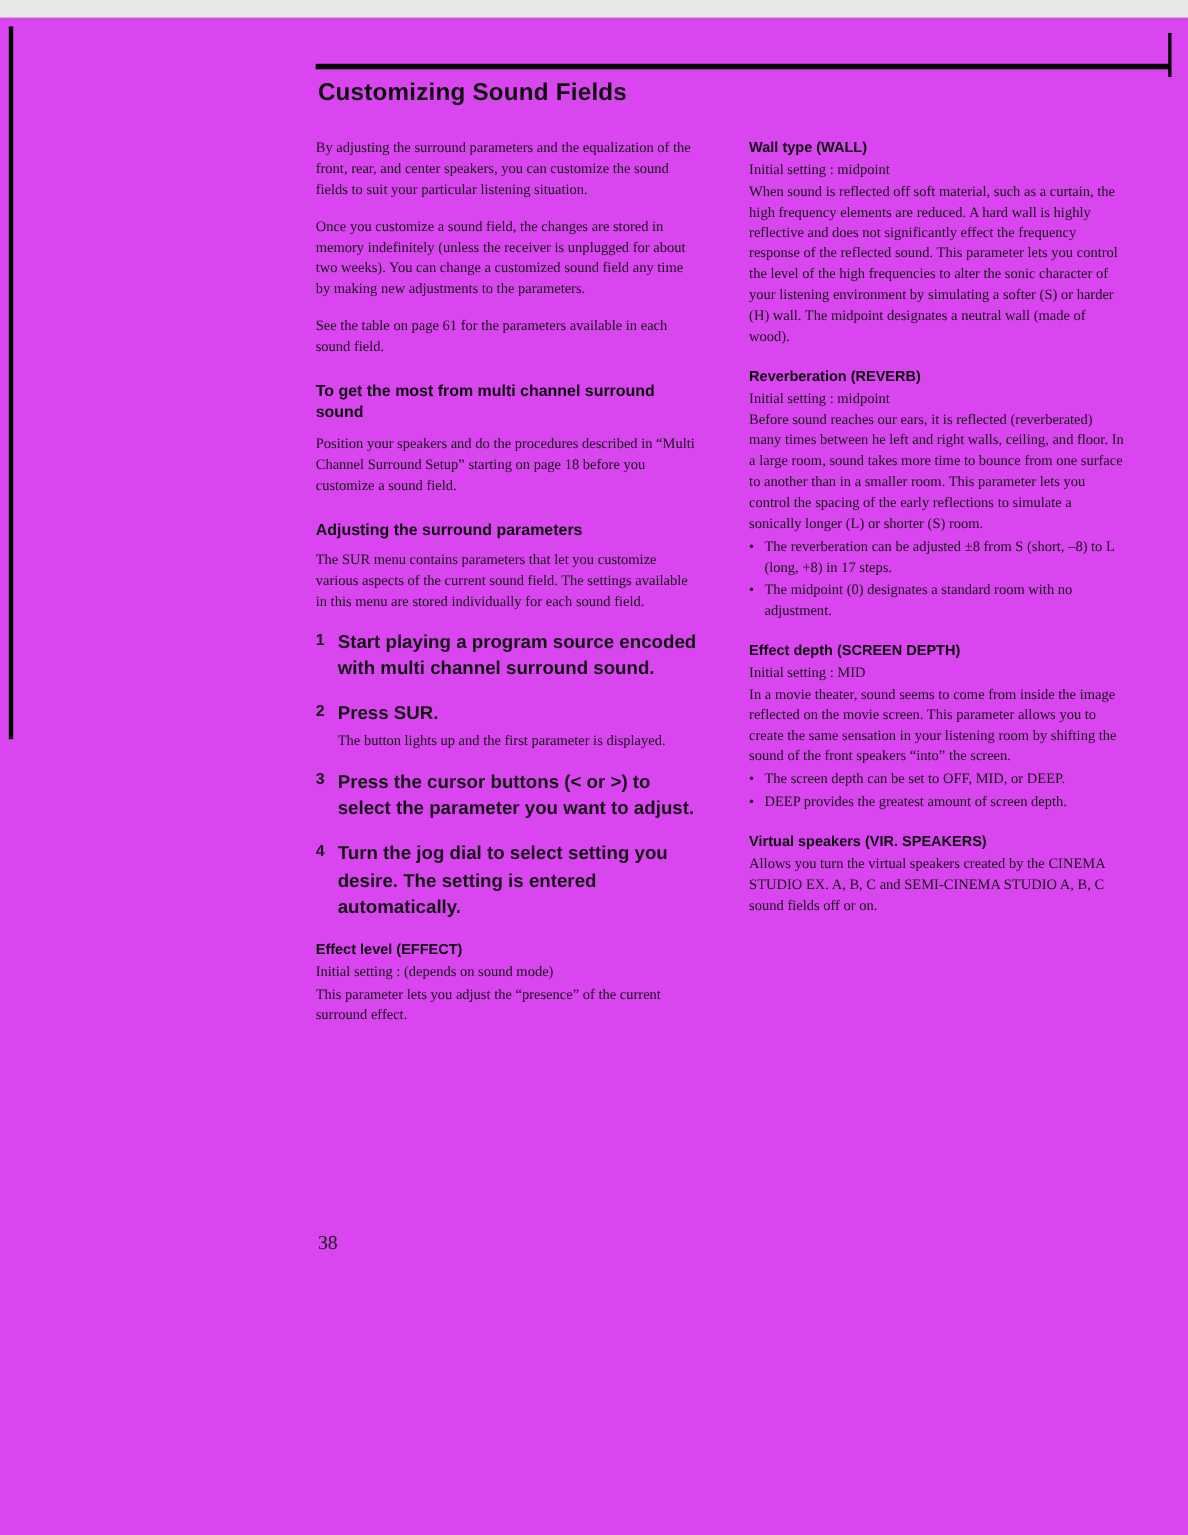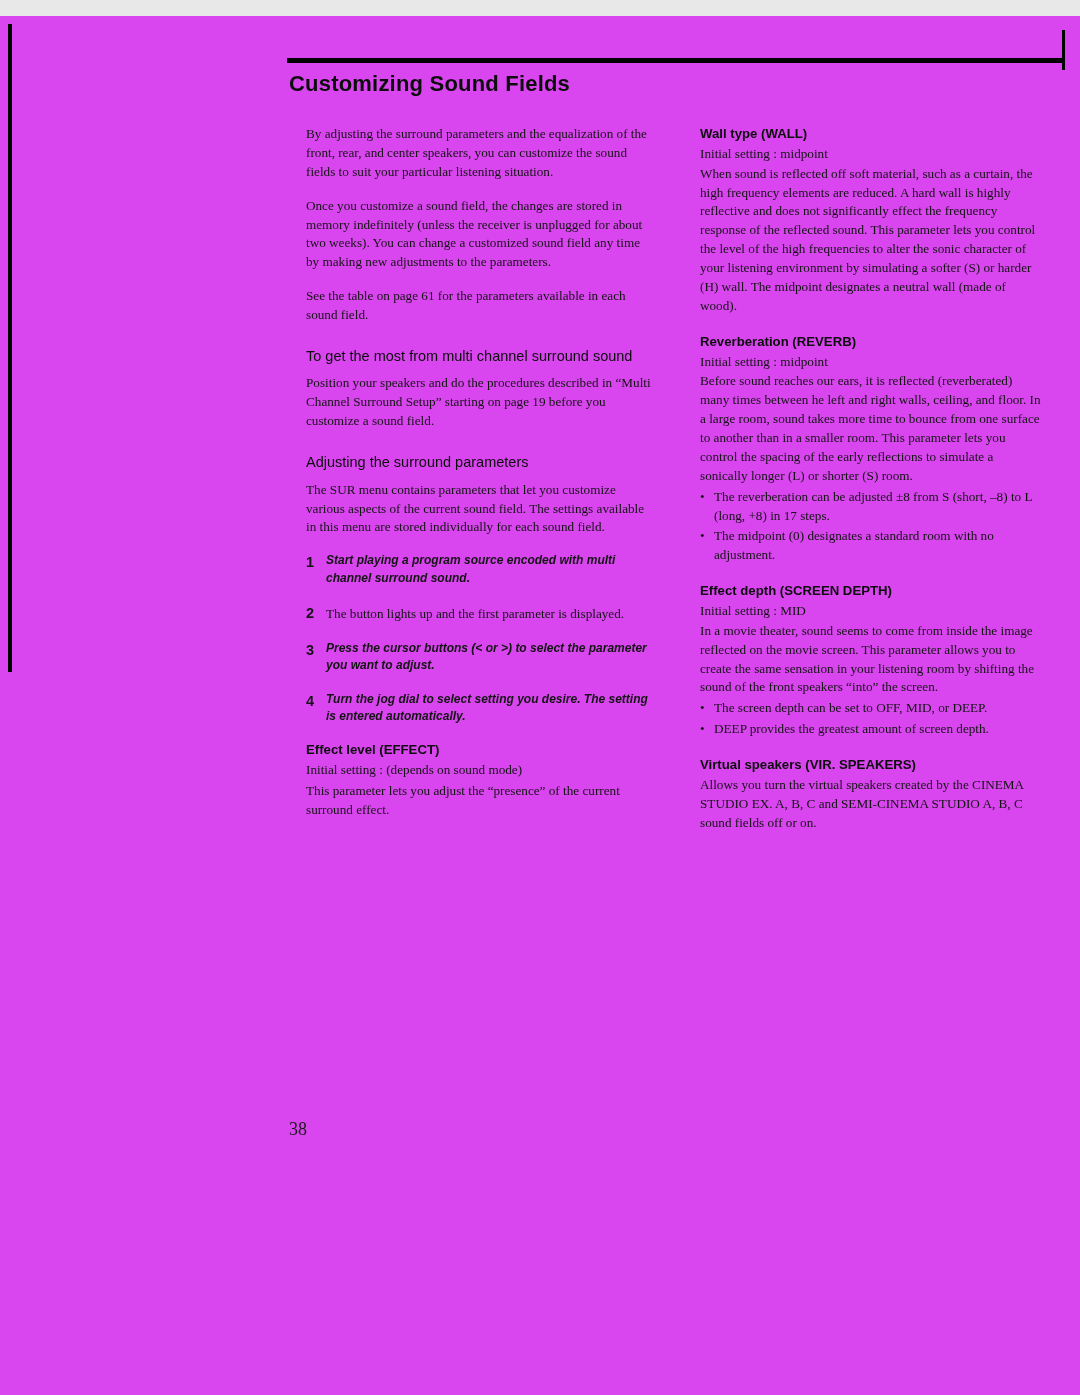--- a/index.html
+++ b/index.html
@@ -50,35 +50,34 @@
     margin: 8px 0 0 2px;
     font-family: "Liberation Sans", "DejaVu Sans", sans-serif;
     font-weight: bold;
     font-size: 22px;
     letter-spacing: 0.2px;
     color: #0d0d0d;
   }
   .columns {
     display: flex;
     margin-top: 28px;
-    justify-content: center;
   }
   .col {
     font-size: 13.2px;
     line-height: 1.43;
   }
   .col.left  { width: 348px; margin-right: 46px; }
   .col.right { width: 344px; }
 
   .col p { margin: 0 0 15px 0; }
   .col p.tight { margin-bottom: 2px; }
 
   h2.subhead {
     font-family: "Liberation Sans", "DejaVu Sans", sans-serif;
-    font-weight: normal;
+    font-weight: bold;
     font-size: 14.5px;
     line-height: 1.35;
     margin: 22px 0 8px 0;
     color: #0d0d0d;
   }
   h3.parahead {
     font-family: "Liberation Sans", "DejaVu Sans", sans-serif;
     font-weight: bold;
     font-size: 13.2px;
     line-height: 1.35;
@@ -97,23 +96,22 @@
     font-family: "Liberation Sans", "DejaVu Sans", sans-serif;
     font-weight: bold;
     font-size: 14.5px;
     width: 20px;
     flex: 0 0 20px;
   }
   .step-content { flex: 1; }
   .step-bold {
     font-family: "Liberation Sans", "DejaVu Sans", sans-serif;
     font-weight: bold;
-    font-size: 12px;
+    font-size: 17px;
     line-height: 1.45;
-    font-style: italic;
   }
   .step-body {
     margin-top: 2px;
   }
   .bullet {
     display: flex;
     margin: 2px 0 2px 0;
   }
   .bullet .dot {
     flex: 0 0 14px;
@@ -143,35 +141,36 @@
     <h1 class="title">Customizing Sound Fields</h1>
 
     <div class="columns">
 
       <div class="col left">
         <p>By adjusting the surround parameters and the equalization of the front, rear, and center speakers, you can customize the sound fields to suit your particular listening situation.</p>
         <p>Once you customize a sound field, the changes are stored in memory indefinitely (unless the receiver is unplugged for about two weeks). You can change a customized sound field any time by making new adjustments to the parameters.</p>
         <p>See the table on page 61 for the parameters available in each sound field.</p>
 
         <h2 class="subhead">To get the most from multi channel surround sound</h2>
-        <p>Position your speakers and do the procedures described in “Multi Channel Surround Setup” starting on page 19 before you customize a sound field.</p>
+        <p>Position your speakers and do the procedures described in “Multi Channel Surround Setup” starting on page 18 before you customize a sound field.</p>
 
         <h2 class="subhead">Adjusting the surround parameters</h2>
         <p>The SUR menu contains parameters that let you customize various aspects of the current sound field. The settings available in this menu are stored individually for each sound field.</p>
 
         <div class="step">
           <span class="step-num">1</span>
           <div class="step-content">
             <div class="step-bold">Start playing a program source encoded with multi channel surround sound.</div>
           </div>
         </div>
 
         <div class="step">
           <span class="step-num">2</span>
           <div class="step-content">
+            <div class="step-bold">Press SUR.</div>
             <div class="step-body">The button lights up and the first parameter is displayed.</div>
           </div>
         </div>
 
         <div class="step">
           <span class="step-num">3</span>
           <div class="step-content">
             <div class="step-bold">Press the cursor buttons (&lt; or &gt;) to select the parameter you want to adjust.</div>
           </div>
         </div>

